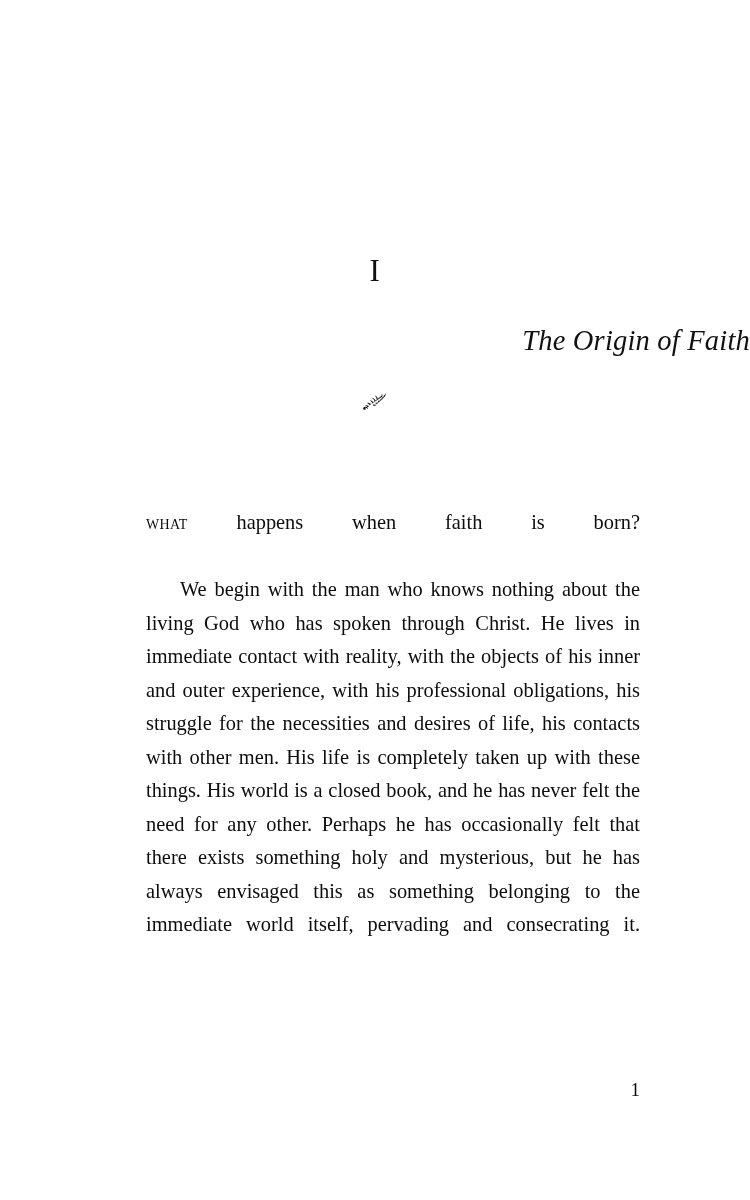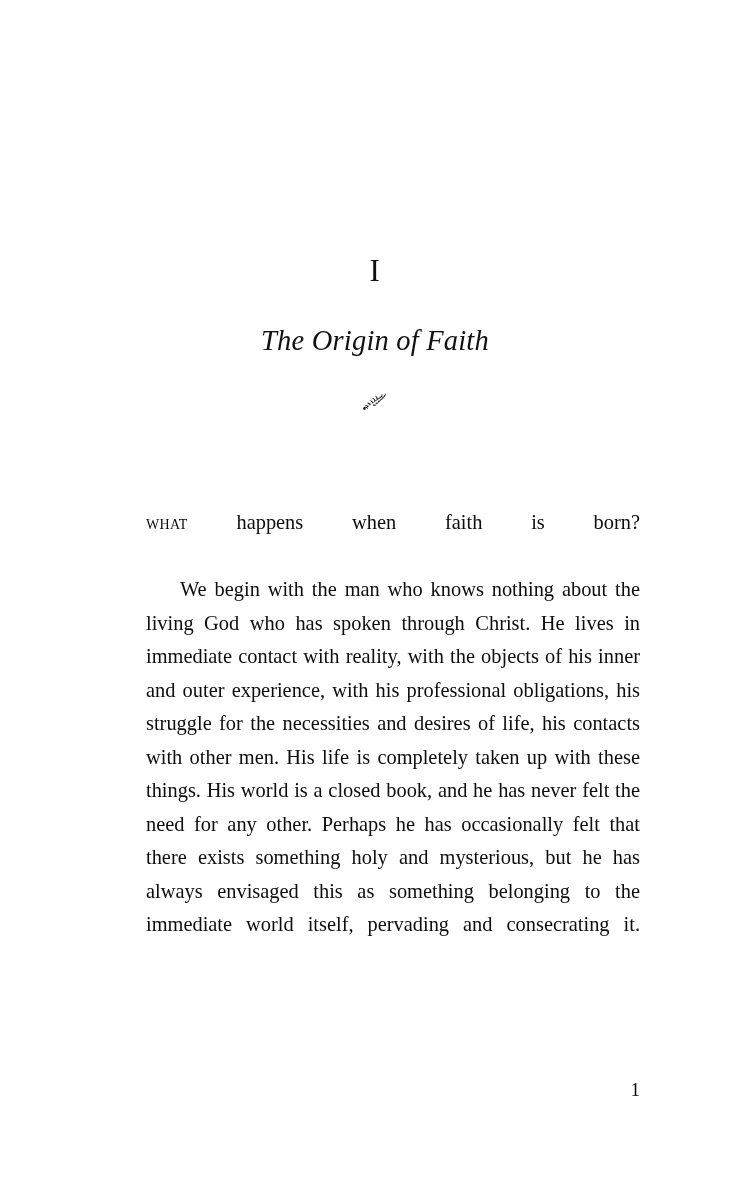--- a/index.html
+++ b/index.html
@@ -46,20 +46,21 @@
   .chapter-title {
     display: block;
     margin-top: 36px;
     font-family: "Liberation Serif", "DejaVu Serif", serif;
     font-style: italic;
     font-weight: 400;
     font-size: 28.5px;
     line-height: 1.1;
     letter-spacing: 0.2px;
     color: #111111;
+    text-align: right;
   }
 
   .ornament-wrap {
     display: block;
     margin-top: 32px;
     height: 24px;
     line-height: 24px;
   }
   .ornament-wrap svg {
     display: inline-block;

